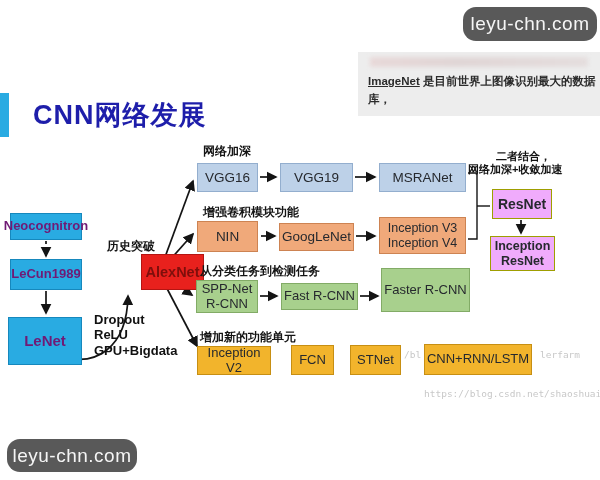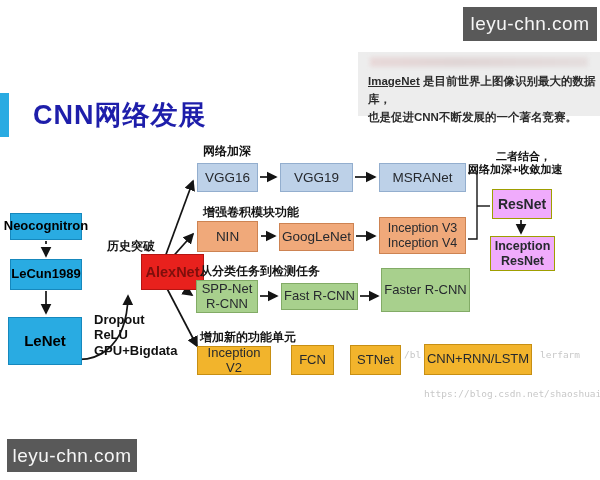--- a/index.html
+++ b/index.html
@@ -7,21 +7,21 @@
     width:600px;height:480px;position:relative;overflow:hidden;
     background:#ffffff;
     font-family:"Liberation Sans","DejaVu Sans",sans-serif;
     -webkit-font-smoothing:antialiased;
   }
   .abs{position:absolute;}
   
   .wm{
     position:absolute;background:#595959;color:#f5f5f5;
     display:flex;align-items:center;justify-content:center;
-    font-size:19px;letter-spacing:0.5px;
+    font-size:19px;letter-spacing:0.5px;border-radius:13px;
   }
   .wm-tr{left:463px;top:7px;width:134px;height:34px;}
   .wm-bl{left:7px;top:439px;width:130px;height:33px;}
   
   .title-bar{left:0;top:93px;width:9px;height:44px;background:#29abe2;}
   .page-title{
     left:33px;top:97px;font-size:27px;font-weight:bold;color:#1e1eaa;
     letter-spacing:1px;
   }
   
@@ -35,21 +35,21 @@
     left:368px;top:73px;width:228px;
     font-size:11.5px;font-weight:bold;color:#2b2b2b;line-height:1.55;
   }
   .note-text .u{text-decoration:underline;}
   
   .node{
     position:absolute;display:flex;align-items:center;justify-content:center;
     text-align:center;border:1px solid;font-size:13.5px;color:#26292e;
     white-space:pre-line;line-height:1.15;box-sizing:border-box;
   }
-  .cyan  {background:#29abe2;border-color:#1688bd;color:#000000;font-weight:bold;font-size:13px;}
+  .cyan  {background:#29abe2;border-color:#1688bd;color:#701a75;font-weight:bold;font-size:13px;}
   .red   {background:#e8211d;border-color:#b51512;color:#7e0f0c;font-weight:bold;font-size:14.5px;}
   .blue  {background:#bdd1e8;border-color:#93aece;}
   .orange{background:#f0a97a;border-color:#cd8352;}
   .green {background:#a8d08d;border-color:#82ab66;font-size:13px;}
   .gold  {background:#f2b42c;border-color:#c78f13;font-size:13px;}
   .yellow{background:#f0abfc;border-color:#9e9e00;font-weight:bold;}
   
   .dlabel{position:absolute;font-weight:bold;font-size:12px;color:#141414;white-space:nowrap;}
   .tech{
     position:absolute;left:94px;top:312px;font-weight:bold;font-size:13px;
@@ -67,21 +67,21 @@
 
 <div class="abs note-panel"></div>
 <div class="abs note-blur"></div>
 
 <div class="wm wm-tr">leyu-chn.com</div>
 <div class="wm wm-bl">leyu-chn.com</div>
 
 <div class="abs title-bar"></div>
 <div class="abs page-title">CNN网络发展</div>
 
-<div class="abs note-text"><span class="u">ImageNet</span><span> 是目前世界上图像识别最大的数据库，</span><br><span>也是促进CNN不断发展的一个著名竞赛。</span></div>
+<div class="abs note-text"><span class="u">ImageNet</span><span> 是目前世界上图像识别最大的数据库，</span><br></div>
 
 <svg class="overlay" width="600" height="480" viewBox="0 0 600 480">
   <defs>
     <marker id="ah" viewBox="0 0 10 10" refX="8.5" refY="5" markerWidth="6.5" markerHeight="6.5" orient="auto-start-reverse">
       <path d="M0,0 L10,5 L0,10 z" fill="#141414"></path>
     </marker>
   </defs>
   <g stroke="#141414" stroke-width="1.7" fill="none">
 
     <line x1="46" y1="241" x2="46" y2="256" stroke-dasharray="3,3" marker-end="url(#ah)"></line>

